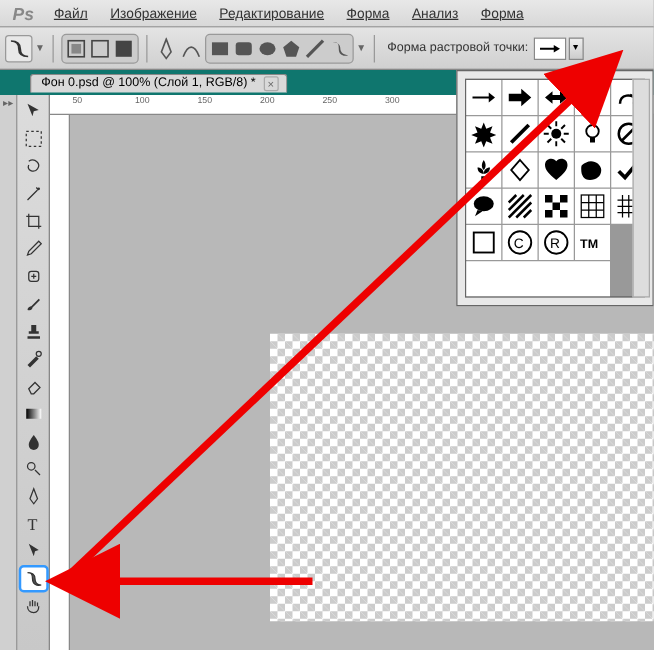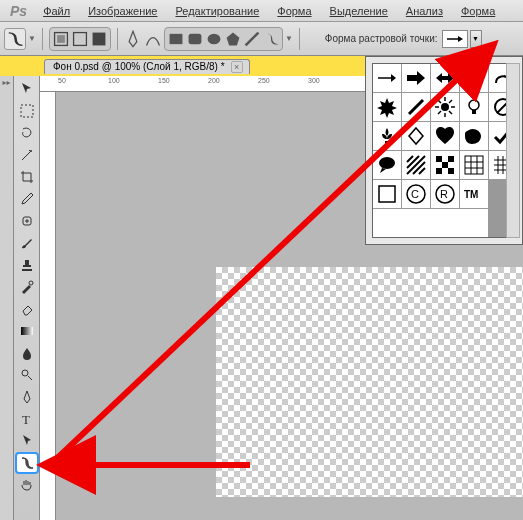--- a/index.html
+++ b/index.html
@@ -5,24 +5,24 @@
 * { box-sizing: border-box; margin: 0; padding: 0; }
 body { font-family: Arial, sans-serif; font-size: 11px; background: #b8b8b8; width: 523px; height: 520px; overflow: hidden; position: relative; }
 .menubar { background: linear-gradient(#e8e8e8, #d8d8d8); height: 22px; display: flex; align-items: center; padding: 0 4px; gap: 2px; border-bottom: 1px solid #999; }
 .logo { color: #888; font-weight: bold; font-size: 14px; font-style: italic; padding: 0 6px; }
 .menu-item { padding: 2px 8px; cursor: pointer; color: #333; text-decoration: underline; }
 .options-bar { background: linear-gradient(#e4e4e4, #d0d0d0); height: 34px; display: flex; align-items: center; padding: 0 4px; border-bottom: 1px solid #888; gap: 2px; }
 .opt-btn { width: 22px; height: 22px; background: #e8e8e8; border: 1px solid #999; border-radius: 3px; display: flex; align-items: center; justify-content: center; cursor: pointer; }
 .opt-group { display: flex; gap: 1px; background: #ccc; border: 1px solid #999; border-radius: 4px; padding: 2px; }
 .shape-btn { width: 18px; height: 18px; display: flex; align-items: center; justify-content: center; cursor: pointer; }
 .divider { width: 1px; height: 22px; background: #999; margin: 0 4px; }
-.shape-label { font-size: 10px; color: #333; margin-left: 19px; }
+.shape-label { font-size: 10px; color: #333; margin-left: 4px; }
 .shape-picker { width: 26px; height: 18px; background: #fff; border: 1px solid #888; display: flex; align-items: center; justify-content: center; margin-left: 2px; }
 .dropdown-arrow { width: 12px; height: 18px; background: linear-gradient(#eee,#ccc); border: 1px solid #888; cursor: pointer; display:flex; align-items:center; justify-content:center; }
-.doc-tab-bar { background: #fde047; height: 20px; display: flex; align-items: center; padding-left: 44px; }
+.doc-tab-bar { background: #0f766e; height: 20px; display: flex; align-items: center; padding-left: 24px; }
 .doc-tab { background: #d9d9d9; border: 1px solid #888; border-bottom: none; padding: 1px 6px 1px 8px; font-size: 10px; display: flex; align-items: center; gap: 6px; border-radius: 3px 3px 0 0; }
 .tab-close { width: 12px; height: 12px; border: 1px solid #aaa; border-radius: 2px; display: flex; align-items: center; justify-content: center; font-size: 9px; cursor: pointer; color: #666; }
 .workspace { display: flex; height: calc(520px - 76px); }
 .toolbar-col { width: 14px; background: #d0d0d0; border-right: 1px solid #888; display: flex; flex-direction: column; align-items: center; padding-top: 2px; gap: 2px; }
 .toolbox { width: 26px; background: linear-gradient(#dcdcdc,#c8c8c8); border-right: 1px solid #888; display: flex; flex-direction: column; padding: 2px 0; }
 .tool { width: 24px; height: 22px; display: flex; align-items: center; justify-content: center; cursor: pointer; border: 1px solid transparent; margin: 0 1px; position: relative; }
 .tool.active { background: #fff; border: 2px solid #3399ff; border-radius: 4px; }
 .tool svg { width: 16px; height: 16px; }
 .ruler-h { height: 16px; background: #fff; border-bottom: 1px solid #888; position: relative; font-size: 7px; color: #666; overflow: hidden; }
 .ruler-h span { position: absolute; top: 1px; }
@@ -43,21 +43,20 @@
 </style>
 </head>
 <body>
 
 <div class="menubar">
   <span class="logo">Ps</span>
   <span class="menu-item">Файл</span>
   <span class="menu-item">Изображение</span>
   <span class="menu-item">Редактирование</span>
   <span class="menu-item">Форма</span>
-  <span class="menu-item">Выделение</span>
   <span class="menu-item">Анализ</span>
   <span class="menu-item">Форма</span>
 </div>
 
 <div class="options-bar">
   <div class="opt-btn">
     <svg viewBox="0 0 16 16">
         <path d="M3 3c4 0 6 2 6 5s2 5 5 5c-3 0-6-1-6-5s-2-5-5-5z" fill="#555" stroke="#333"></path>
       </svg>
   </div>

